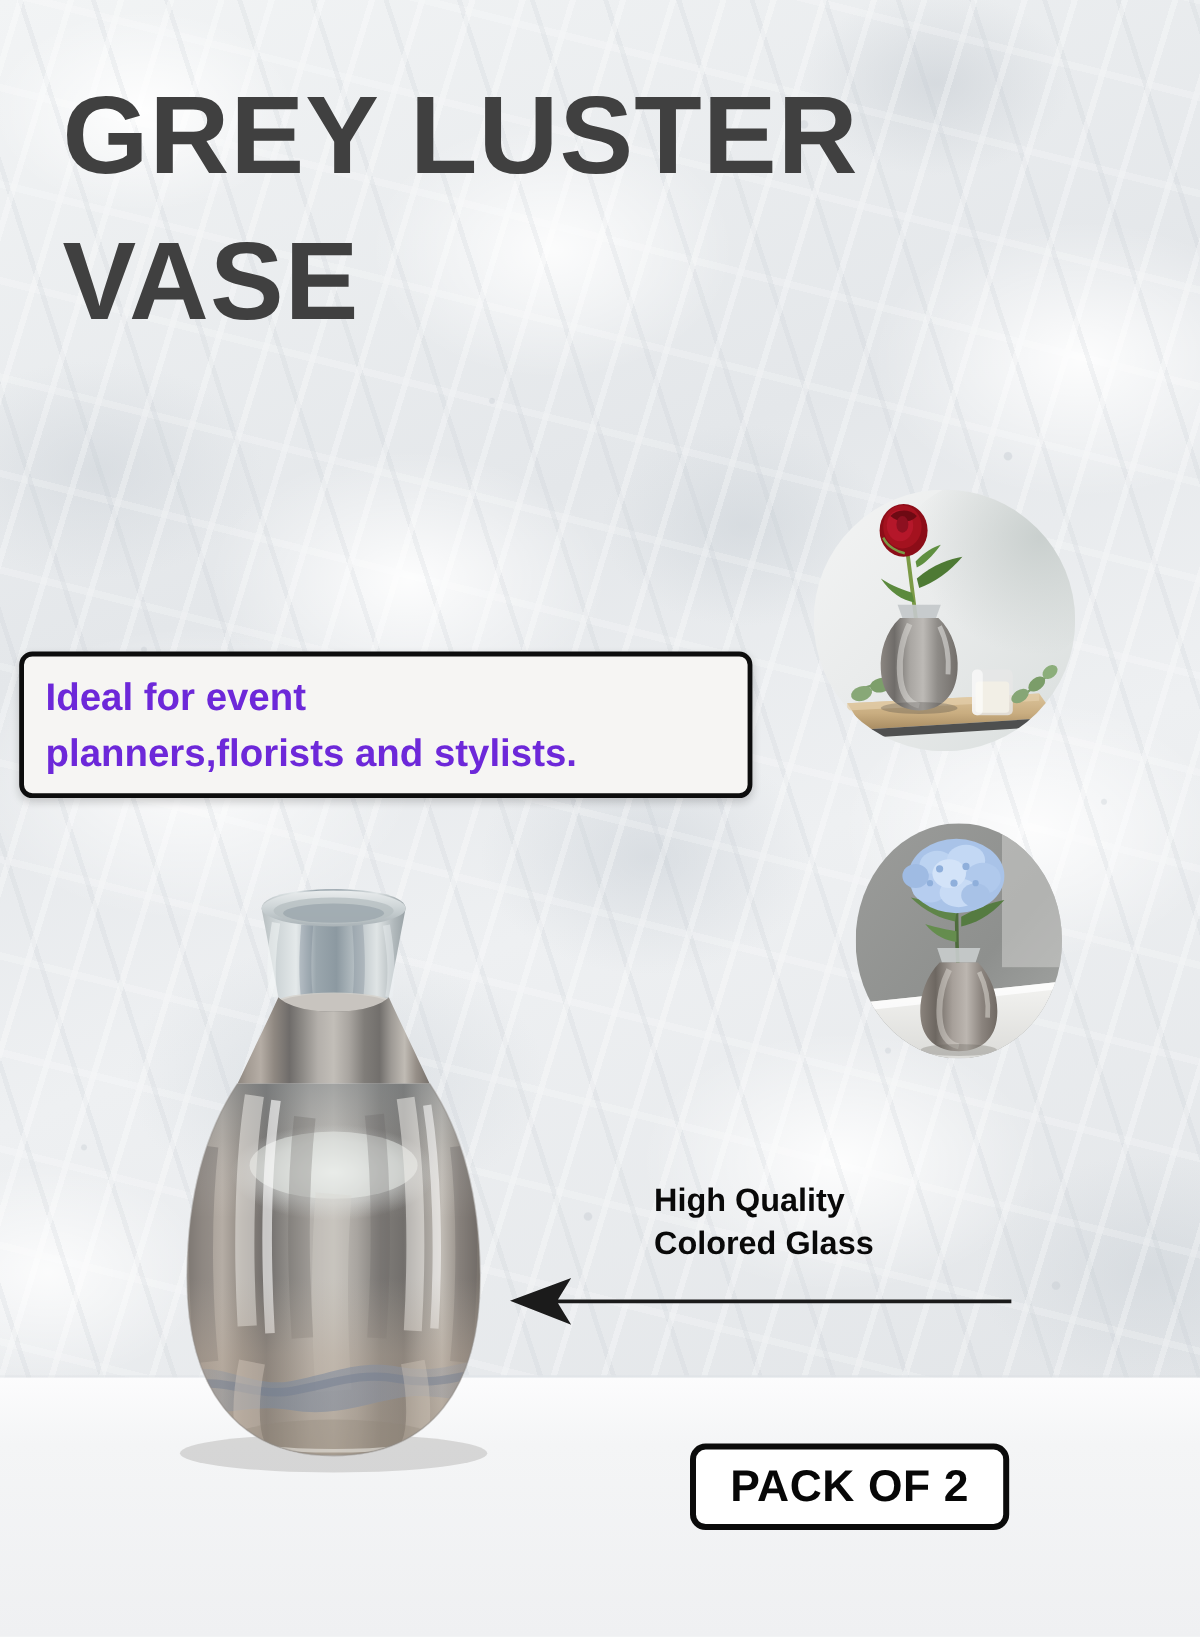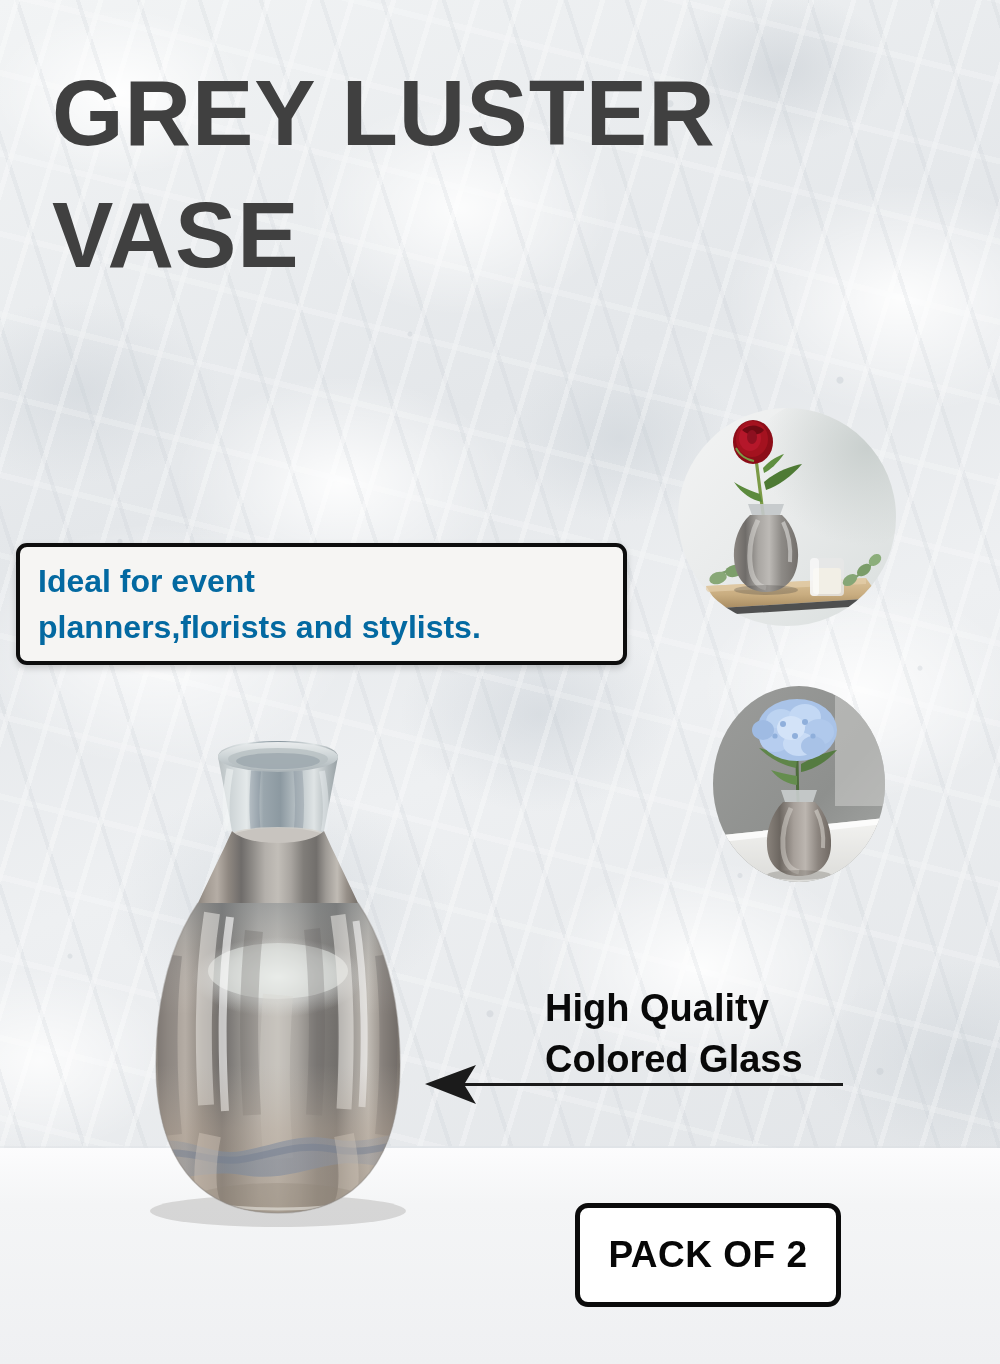--- a/index.html
+++ b/index.html
@@ -110,21 +110,21 @@
     box-sizing: border-box;
     background: #f6f5f3;
     border: 4px solid #0d0d0d;
     border-radius: 11px;
     box-shadow: 0 3px 7px rgba(0,0,0,.18);
     display: flex;
     align-items: center;
     padding: 0 18px;
   }
   .callout-text {
-    color: #0369a1;
+    color: #6d28d9;
     font-size: 32px;
     font-weight: 700;
     line-height: 1.45;
     white-space: pre-line;
   }
 
   
   .inset {
     position: absolute;
     border-radius: 50%;
@@ -153,41 +153,41 @@
     height: 530px;
   }
   .vase-wrap svg { display: block; width: 100%; height: 100%; }
 
   
   .anno {
     position: absolute;
     left: 545px;
     top: 983px;
     color: #090909;
-    font-size: 38px;
+    font-size: 27px;
     font-weight: 700;
     line-height: 1.33;
     white-space: pre-line;
   }
   .arrow {
     position: absolute;
     left: 418px;
     top: 1062px;
     width: 425px;
     height: 44px;
   }
   .arrow svg { display: block; width: 100%; height: 100%; }
 
   
   .pack-badge {
     position: absolute;
     left: 575px;
     top: 1203px;
     width: 266px;
-    height: 104px;
+    height: 72px;
     box-sizing: border-box;
     background: #ffffff;
     border: 5px solid #0b0b0b;
     border-radius: 13px;
     display: flex;
     align-items: center;
     justify-content: center;
   }
   .pack-badge-text {
     color: #070707;

